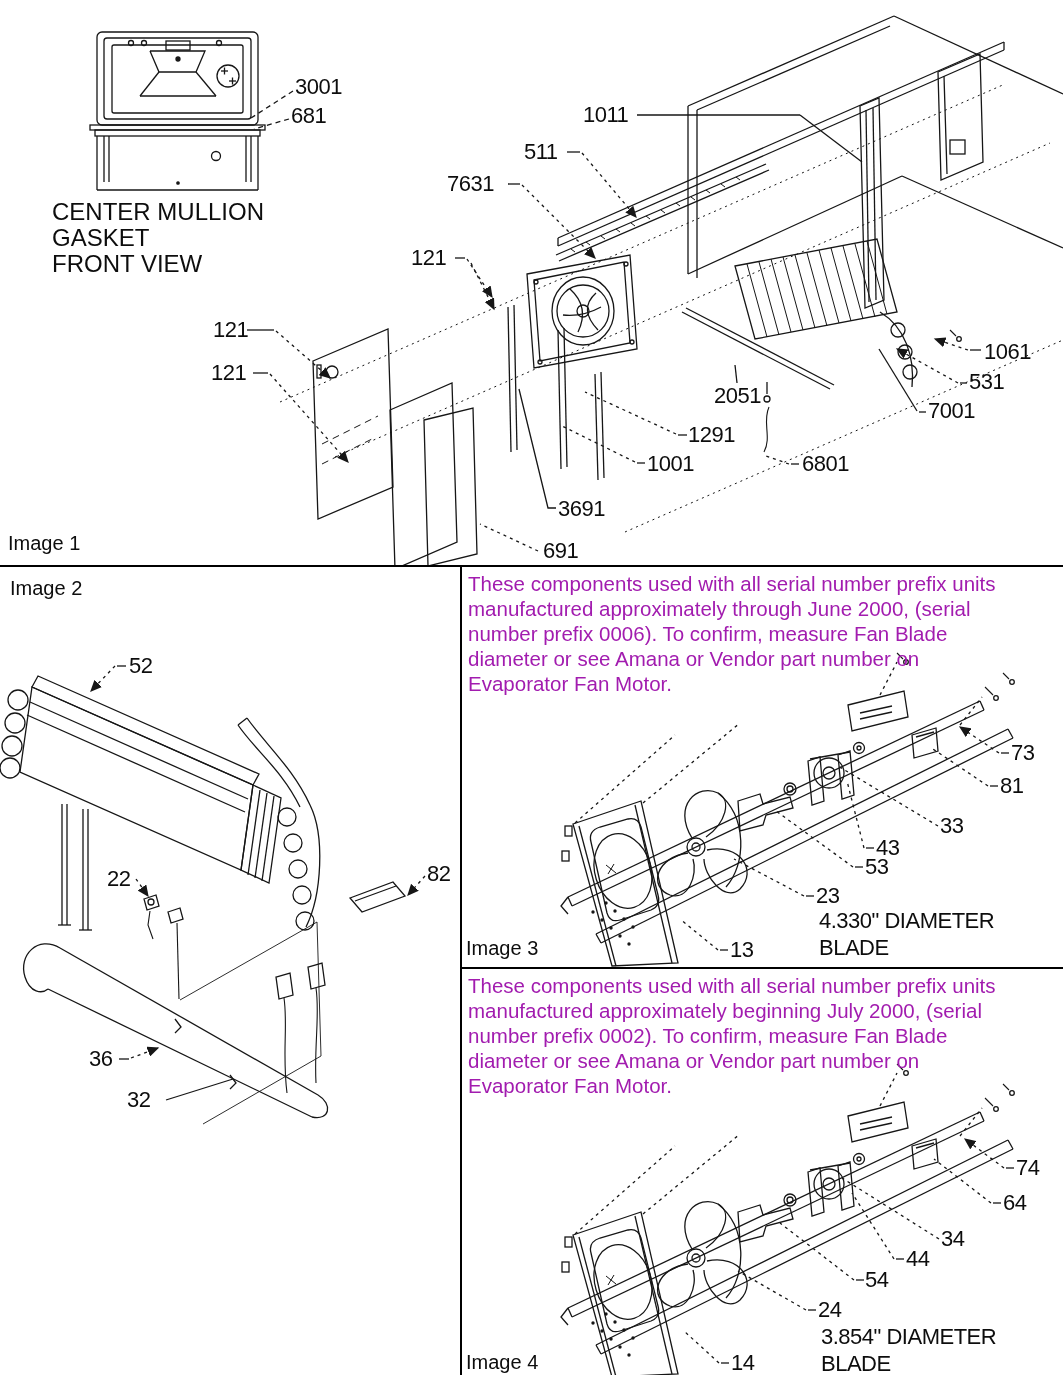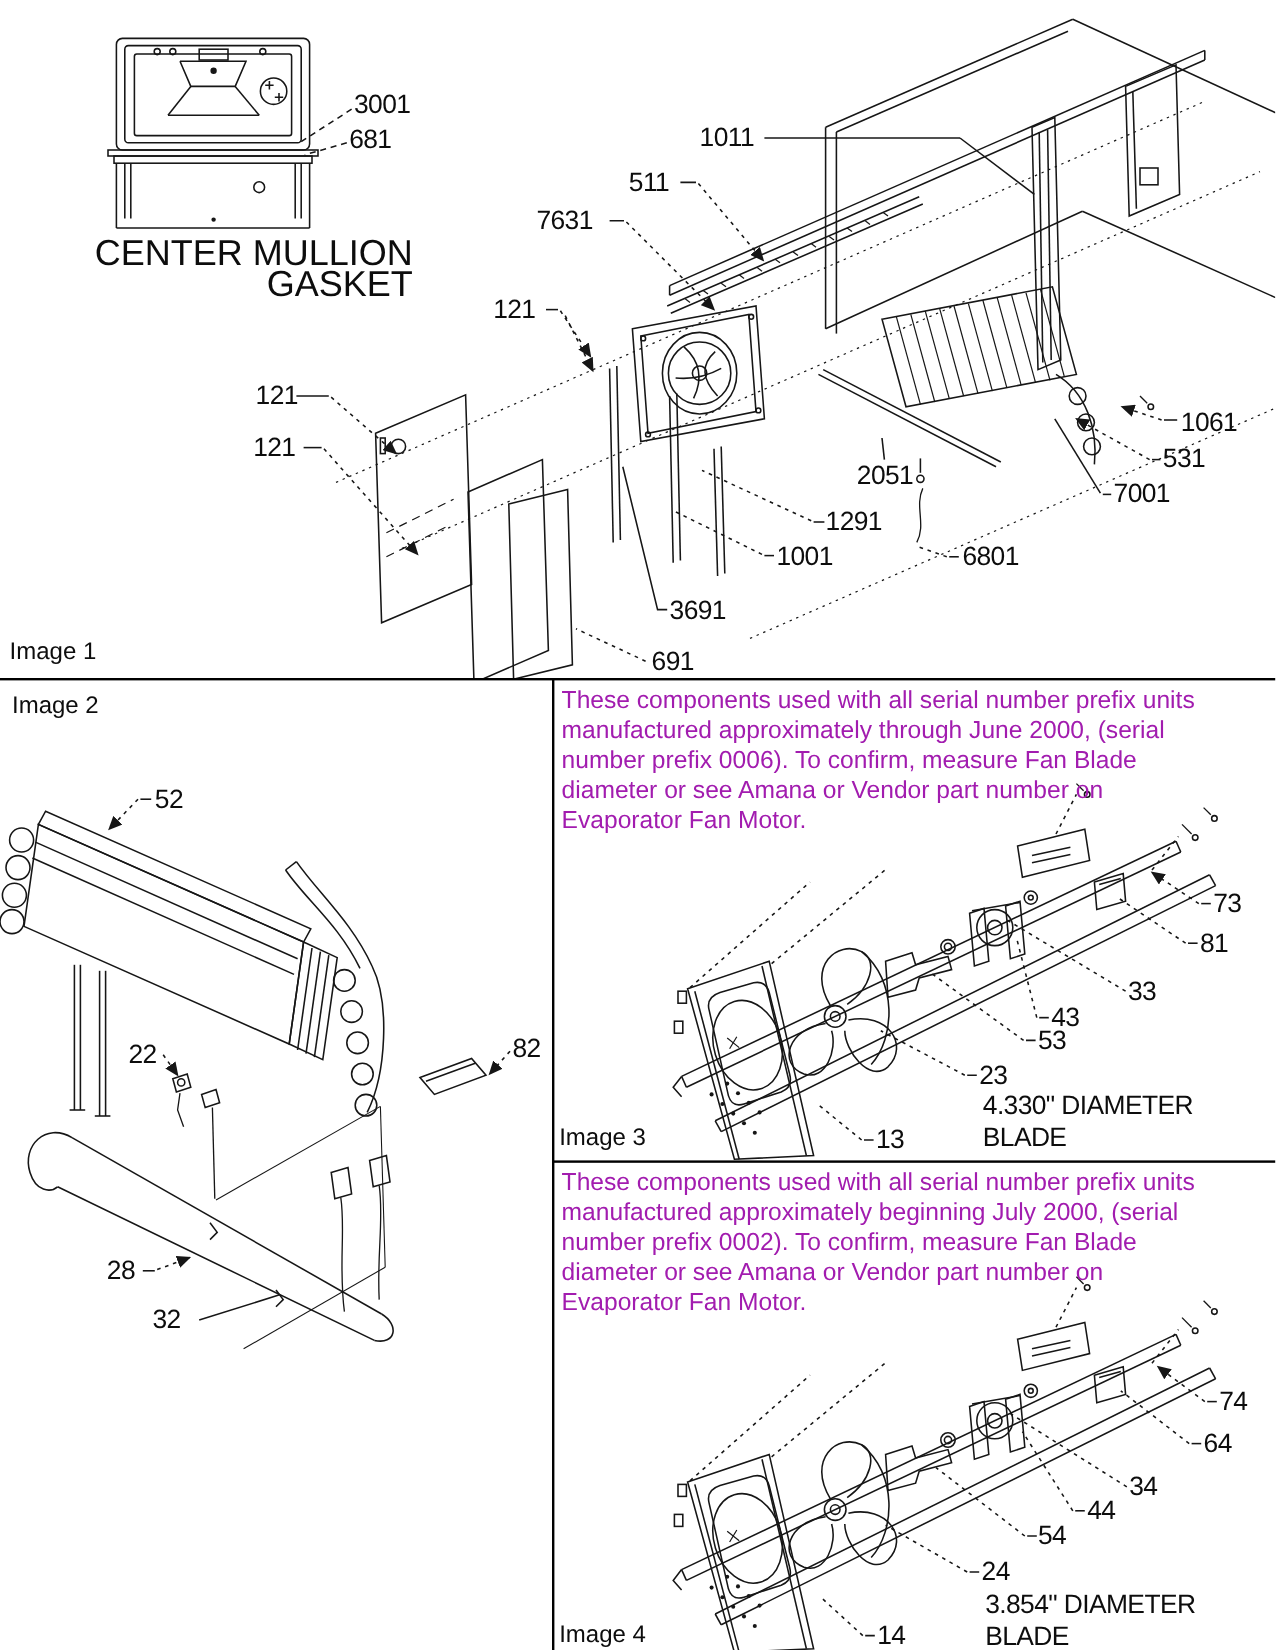--- a/index.html
+++ b/index.html
@@ -3,22 +3,22 @@
 <meta charset="utf-8">
 <style>
   html,body{margin:0;padding:0;background:#fff;}
   #page{position:relative;width:1063px;height:1375px;background:#ffffff;overflow:hidden;
         font-family:"Liberation Sans",sans-serif;color:#111;margin-top:12px;}
   svg{position:absolute;left:0;top:0;}
   .art{stroke:#161616;fill:none;stroke-width:1.3;}
   .co{position:absolute;font-size:22px;line-height:22px;font-weight:400;letter-spacing:-0.5px;
       white-space:nowrap;color:#0d0d0d;}
   .imglabel{position:absolute;font-size:20px;line-height:22px;color:#0d0d0d;white-space:nowrap;}
-  .caption{position:absolute;left:52px;top:187px;width:292px;text-align:right;
-           font-size:30px;line-height:26px;color:#0d0d0d;}
+  .caption{position:absolute;left:52px;top:187px;width:292px;text-align:left;
+           font-size:24px;line-height:26px;color:#0d0d0d;}
   .note{position:absolute;font-size:20.5px;line-height:25px;color:#a21caf;}
   .note div{white-space:nowrap;}
   .divider{position:absolute;background:#000;}
 </style>
 </head>
 <body>
 
 <div id="page">
 
   <svg width="1063" height="553" viewBox="0 0 1063 553">
@@ -200,20 +200,21 @@
   <span class="co" style="left:647px;top:441px">1001</span>
   <span class="co" style="left:802px;top:441px">6801</span>
   <span class="co" style="left:558px;top:486px">3691</span>
   <span class="co" style="left:543px;top:528px">691</span>
   <span class="co" style="left:984px;top:329px">1061</span>
   <span class="co" style="left:969px;top:359px">531</span>
   <span class="co" style="left:928px;top:388px">7001</span>
 
   <div class="caption">
     <div>CENTER MULLION GASKET</div>
+    <div>FRONT VIEW</div>
   </div>
   <span class="imglabel" style="left:8px;top:520px">Image 1</span>
 
   <div class="divider" style="left:0;top:553px;width:1063px;height:2px"></div>
   <div class="divider" style="left:460px;top:553px;width:2px;height:822px"></div>
   <div class="divider" style="left:460px;top:955px;width:603px;height:2px"></div>
 
   <svg width="460" height="822" viewBox="0 0 460 822" style="left:0;top:553px">
     <g class="art">
 
@@ -287,21 +288,21 @@
     <defs>
       <marker id="ah2" markerWidth="10" markerHeight="8" refX="8" refY="4" orient="auto">
         <path d="M0,0 L9,4 L0,8 Z" fill="#161616"></path>
       </marker>
     </defs>
   </svg>
 
   <span class="co" style="left:129px;top:643px">52</span>
   <span class="co" style="left:107px;top:856px">22</span>
   <span class="co" style="left:427px;top:851px">82</span>
-  <span class="co" style="left:89px;top:1036px">28</span>
+  <span class="co" style="left:89px;top:1036px">36</span>
   <span class="co" style="left:127px;top:1077px">32</span>
   <span class="imglabel" style="left:10px;top:565px">Image 2</span>
 
   <svg width="603" height="402" viewBox="0 0 603 402" style="left:460px;top:553px">
     <defs>
       <marker id="ah3" markerWidth="10" markerHeight="8" refX="8" refY="4" orient="auto">
         <path d="M0,0 L9,4 L0,8 Z" fill="#161616"></path>
       </marker>
       <g id="fanassembly" class="art">
 

